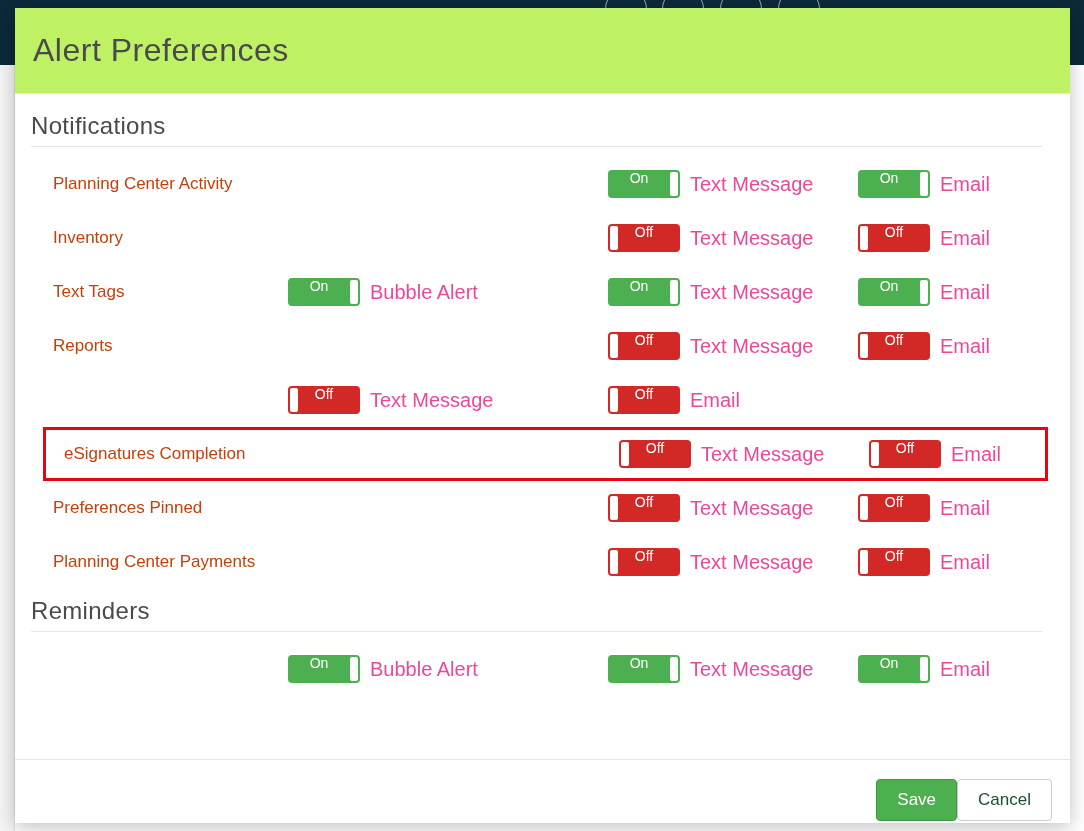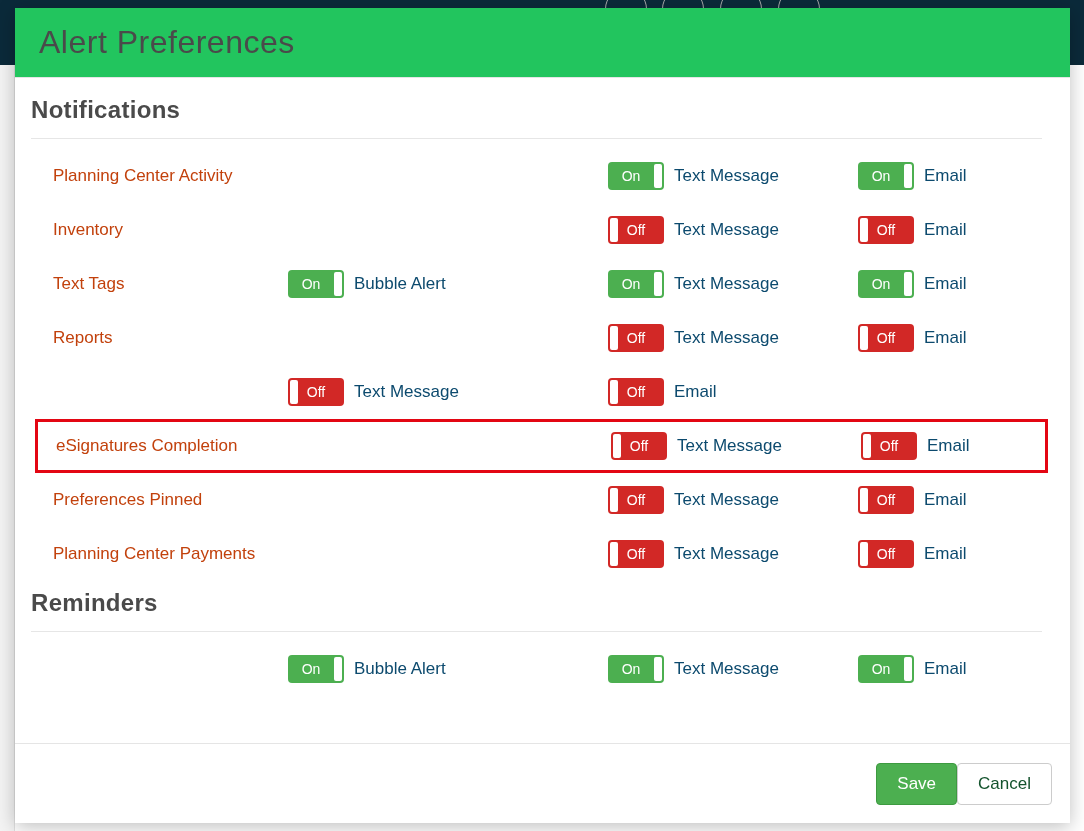--- a/index.html
+++ b/index.html
@@ -13,76 +13,76 @@
   }
   .sidebar-ghost {
     position:absolute; left:0; top:65px; width:15px; height:766px; background:#f4f4f4; border-right:1px solid #e0e0e0;
   }
   .dialog {
     position:absolute; left:15px; top:8px; width:1055px; height:815px;
     background:#fff;
     box-shadow: 0 4px 18px rgba(0,0,0,0.25);
   }
   .dialog-header {
-    height:70px; background:#22c55e; border-bottom:1px solid #e5e5e5;
-    display:flex; align-items:center; padding:0 24px;
+    height:86px; background:#bef264; border-bottom:1px solid #e5e5e5;
+    display:flex; align-items:center; padding:0 18px;
   }
   .dialog-title {
     font-size:32px; font-weight:300; color:#4a4a4a; letter-spacing:0.5px;
   }
   .scroll-area {
     position:relative;
     height:665px;
     overflow-y:scroll;
     padding:10px 28px 20px 16px;
   }
   .section-header {
-    font-size:24px; font-weight:700; color:#4a4a4a;
-    padding:8px 0 14px 0;
+    font-size:24px; font-weight:400; color:#4a4a4a;
+    padding:8px 0 6px 0;
     border-bottom:1px solid #e6e6e6;
     margin-bottom:10px;
     letter-spacing:0.3px;
   }
   .row {
     display:grid;
     grid-template-columns: 235px 320px 250px 1fr;
     align-items:center;
     min-height:54px;
     padding-left:22px;
   }
   .row-name {
     font-size:17px; color:#c2410c; padding-right:10px;
   }
   .cell {
     display:flex; align-items:center; gap:10px;
   }
   .toggle {
     position:relative;
-    width:56px; height:28px;
+    width:72px; height:28px;
     border-radius:4px;
     cursor:pointer;
-    display:inline-flex; align-items:center;
+    display:inline-flex; 
     user-select:none;
   }
   .toggle-on { background:#4caf50; }
   .toggle-off { background:#d22826; }
   .toggle-handle {
     position:absolute; top:2px; width:8px; height:24px; background:#fff; border-radius:2px;
   }
   .toggle-on .toggle-handle { right:2px; }
   .toggle-off .toggle-handle { left:2px; }
   .toggle-label {
     color:#fff; font-size:14px; width:100%; text-align:center; font-weight:500;
   }
   .toggle-on .toggle-label { padding-right:10px; }
   .toggle-off .toggle-label { }
-  .cell-text { font-size:17px; color:#0c4a6e; }
+  .cell-text { font-size:20px; color:#ec4899; }
   .highlight-row {
     border:3px solid #e30613;
-    margin-left:4px; margin-right:-6px;
+    margin-left:12px; margin-right:-6px;
     padding-left:18px;
   }
   .dialog-footer {
     height:80px; border-top:1px solid #e5e5e5;
     display:flex; justify-content:flex-end; align-items:center;
     gap:0; padding-right:18px;
   }
   .btn {
     height:42px; padding:0 20px; font-size:17px; border-radius:4px; cursor:pointer;
     display:inline-flex; align-items:center; justify-content:center;

